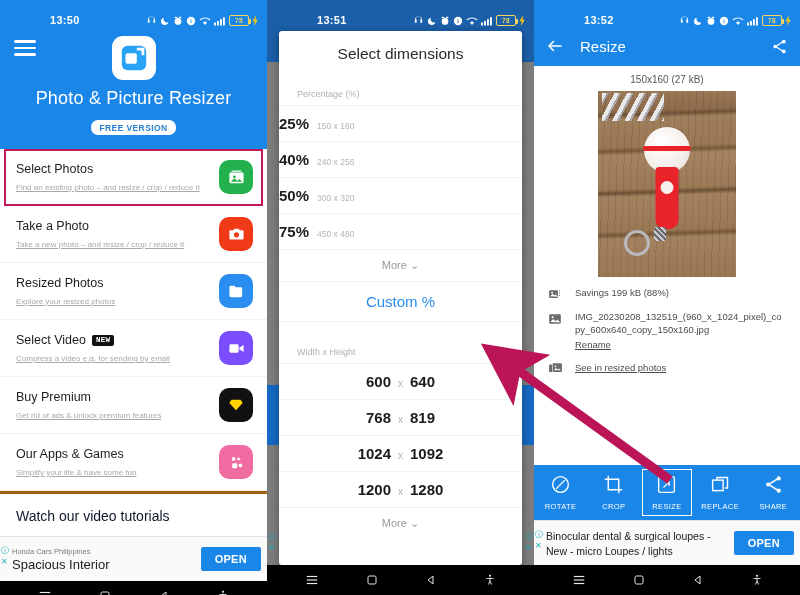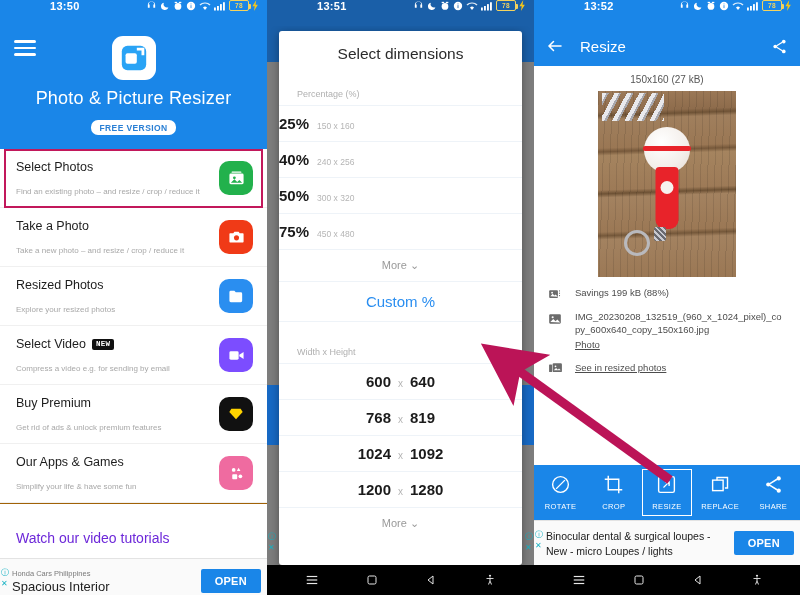--- a/index.html
+++ b/index.html
@@ -11,21 +11,21 @@
   }
   .stage { position: relative; width: 800px; height: 595px; display: flex; }
 
   .phone { position: relative; height: 595px; overflow: hidden; background:#fff; }
   .phone.p1 { width: 267px; }
   .phone.p2 { width: 267px; }
   .phone.p3 { width: 266px; }
 
   
   .statusbar {
-    height: 26px; display: flex; align-items: flex-start;
+    height: 26px; display: flex; align-items: flex-end;
     padding: 0 8px; color: #fff; font-size: 11px; font-weight: bold;
     letter-spacing: .3px;
   }
   .sb-blue { background: #1a86e8; }
   .sb-darkblue { background: #1a5fa8; }
   .sb-time { margin-left: 42px; }
   .sb-icons { margin-left: auto; display: flex; align-items: center; gap: 3px; }
   .sb-icons svg { display: block; }
   .battery {
     width: 20px; height: 11px; border: 1.5px solid #f4d35e; border-radius: 2px;
@@ -52,37 +52,37 @@
     padding: 2.5px 8px; border-radius:7px;
   }
 
   .menu-list { background:#fff; }
   .menu-row {
     display:flex; align-items:center; padding: 11px 14px 11px 16px;
     border-bottom: 1px solid #f0f0f0; min-height: 49px;
   }
   .menu-row .txt { flex:1; }
   .menu-row .t1 { font-size: 12.5px; color:#1d1d1d; font-weight:500; display:flex; align-items:center; gap:6px;}
-  .menu-row .t2 { font-size: 8px; color:#a8a8a8; margin-top:13px; }
+  .menu-row .t2 { font-size: 8px; color:#a8a8a8; margin-top:7px;text-decoration:underline; }
   .badge-new {
     background:#111; color:#fff; font-size:7.5px; font-weight:bold;
     padding:1.5px 4px; border-radius:2px; letter-spacing:.3px;font-family:Liberation Mono, monospace;
   }
   .rowicon {
     width:34px; height:34px; border-radius:10px;
     display:flex; align-items:center; justify-content:center; flex:none;
   }
   .hl-wrap { position:relative; }
   .highlight-box {
     position:absolute; left:4px; right:4px; top:0; bottom:0;
     border: 2px solid #c2185b; pointer-events:none;
   }
   .tutorials {
-    padding: 26px 16px 12px; color:#6d28d9; font-size:14px;
-    border-top: 1px solid #a16207;
+    padding: 14px 16px 12px; color:#0f172a; font-size:14px;
+    border-top: 3px solid #a16207;
   }
 
   .adbar {
     background:#fafafa; border-top:1px solid #e3e3e3; display:flex; align-items:center;
     padding: 5px 6px 5px 12px; height: 45px; position:relative;
   }
   .adbar .adtxt { flex:1; }
   .adbar .adsrc { font-size:7.5px; color:#7a7a7a; }
   .adbar .adhead { font-size:13px; color:#202020; margin-top:1px; }
   .adbar .open-btn {
@@ -584,21 +584,21 @@
       <div class="info-row">
         <span class="ico">
           <svg width="14" height="14" viewBox="0 0 24 24" fill="#6b6b6b">
               <rect x="2" y="4" width="20" height="16" rx="2"></rect>
               <path d="M4 17l5-5 4 4 3-3 5 5z" fill="#fff"></path>
               <circle cx="8" cy="9" r="1.8" fill="#fff"></circle>
             </svg>
         </span>
         <span class="val">
           <span>IMG_20230208_132519_(960_x_1024_pixel)_copy_600x640_copy_150x160.jpg</span><br>
-          <span class="link-u">Photo</span>
+          <span class="link-u">Rename</span>
         </span>
       </div>
       <div class="info-row">
         <span class="ico">
           <svg width="15" height="14" viewBox="0 0 24 24" fill="#6b6b6b">
               <rect x="1" y="6" width="5" height="13" rx="1"></rect>
               <rect x="7" y="4" width="16" height="15" rx="2"></rect>
               <path d="M9 16l4-4 3 3 2-2 3 3z" fill="#fff"></path>
               <circle cx="12" cy="9" r="1.5" fill="#fff"></circle>
             </svg>

